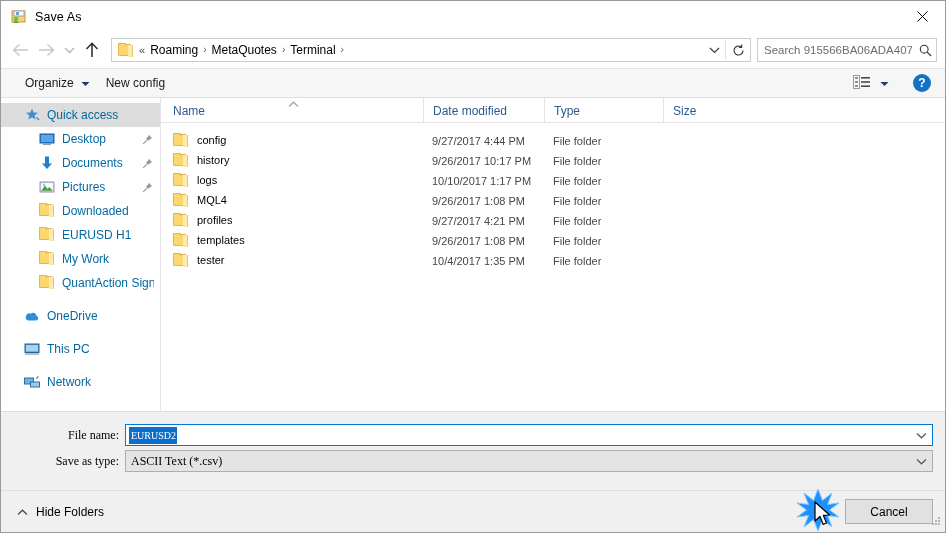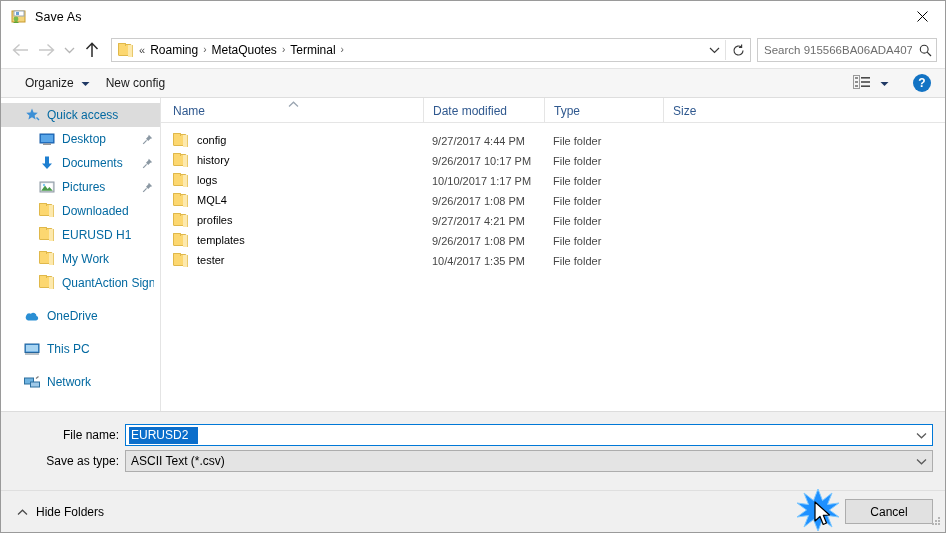--- a/index.html
+++ b/index.html
@@ -294,42 +294,43 @@
     flex: 0 0 auto;
     background: #f0f0f0;
     padding: 12px 0 0 0;
     height: 78px;
     position: relative;
   }
   .frow {
     display: flex; align-items: center;
     height: 22px;
     margin-bottom: 4px;
+    font-family: Liberation Serif, serif;
   }
   .flabel {
     width: 124px; flex: 0 0 124px;
     text-align: right;
     padding-right: 6px;
     font-size: 12px;
     color: #000;
   }
   .fname-field {
     flex: 1 1 auto;
     margin-right: 12px;
     height: 22px;
     border: 1px solid #0078d7;
     background: #ffffff;
     display: flex; align-items: center;
     padding-left: 3px;
   }
   .fname-val {
-    font-size: 12px;
+    font-size: 10px;
     background: #0b6ecb;
     color: #ffffff;
-    padding: 1px 10px 1px 2px;
+    padding: 1px 1px 1px 2px;
     line-height: 15px;
   }
   .ftype-field {
     flex: 1 1 auto;
     margin-right: 12px;
     height: 22px;
     border: 1px solid #adadad;
     background: #e4e4e4;
     display: flex; align-items: center;
     padding-left: 5px;

